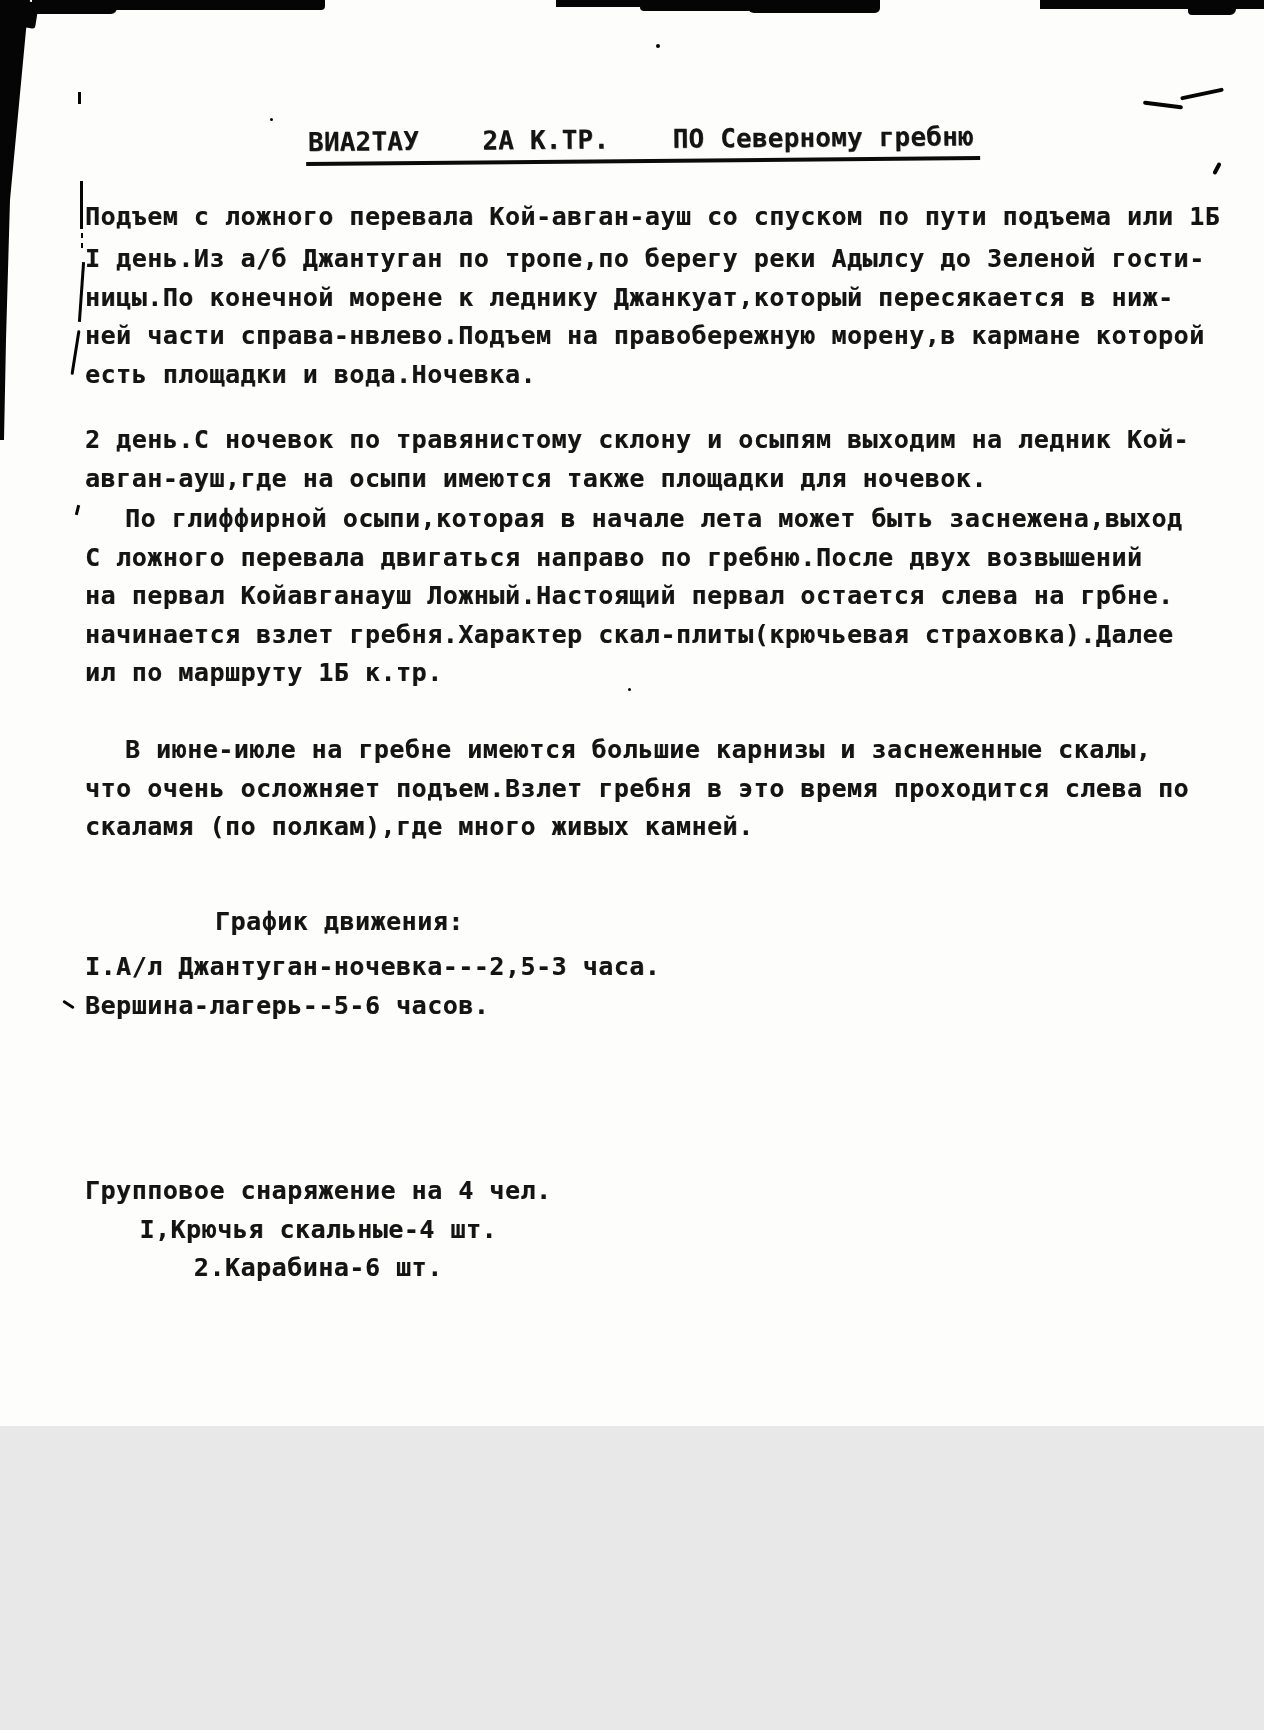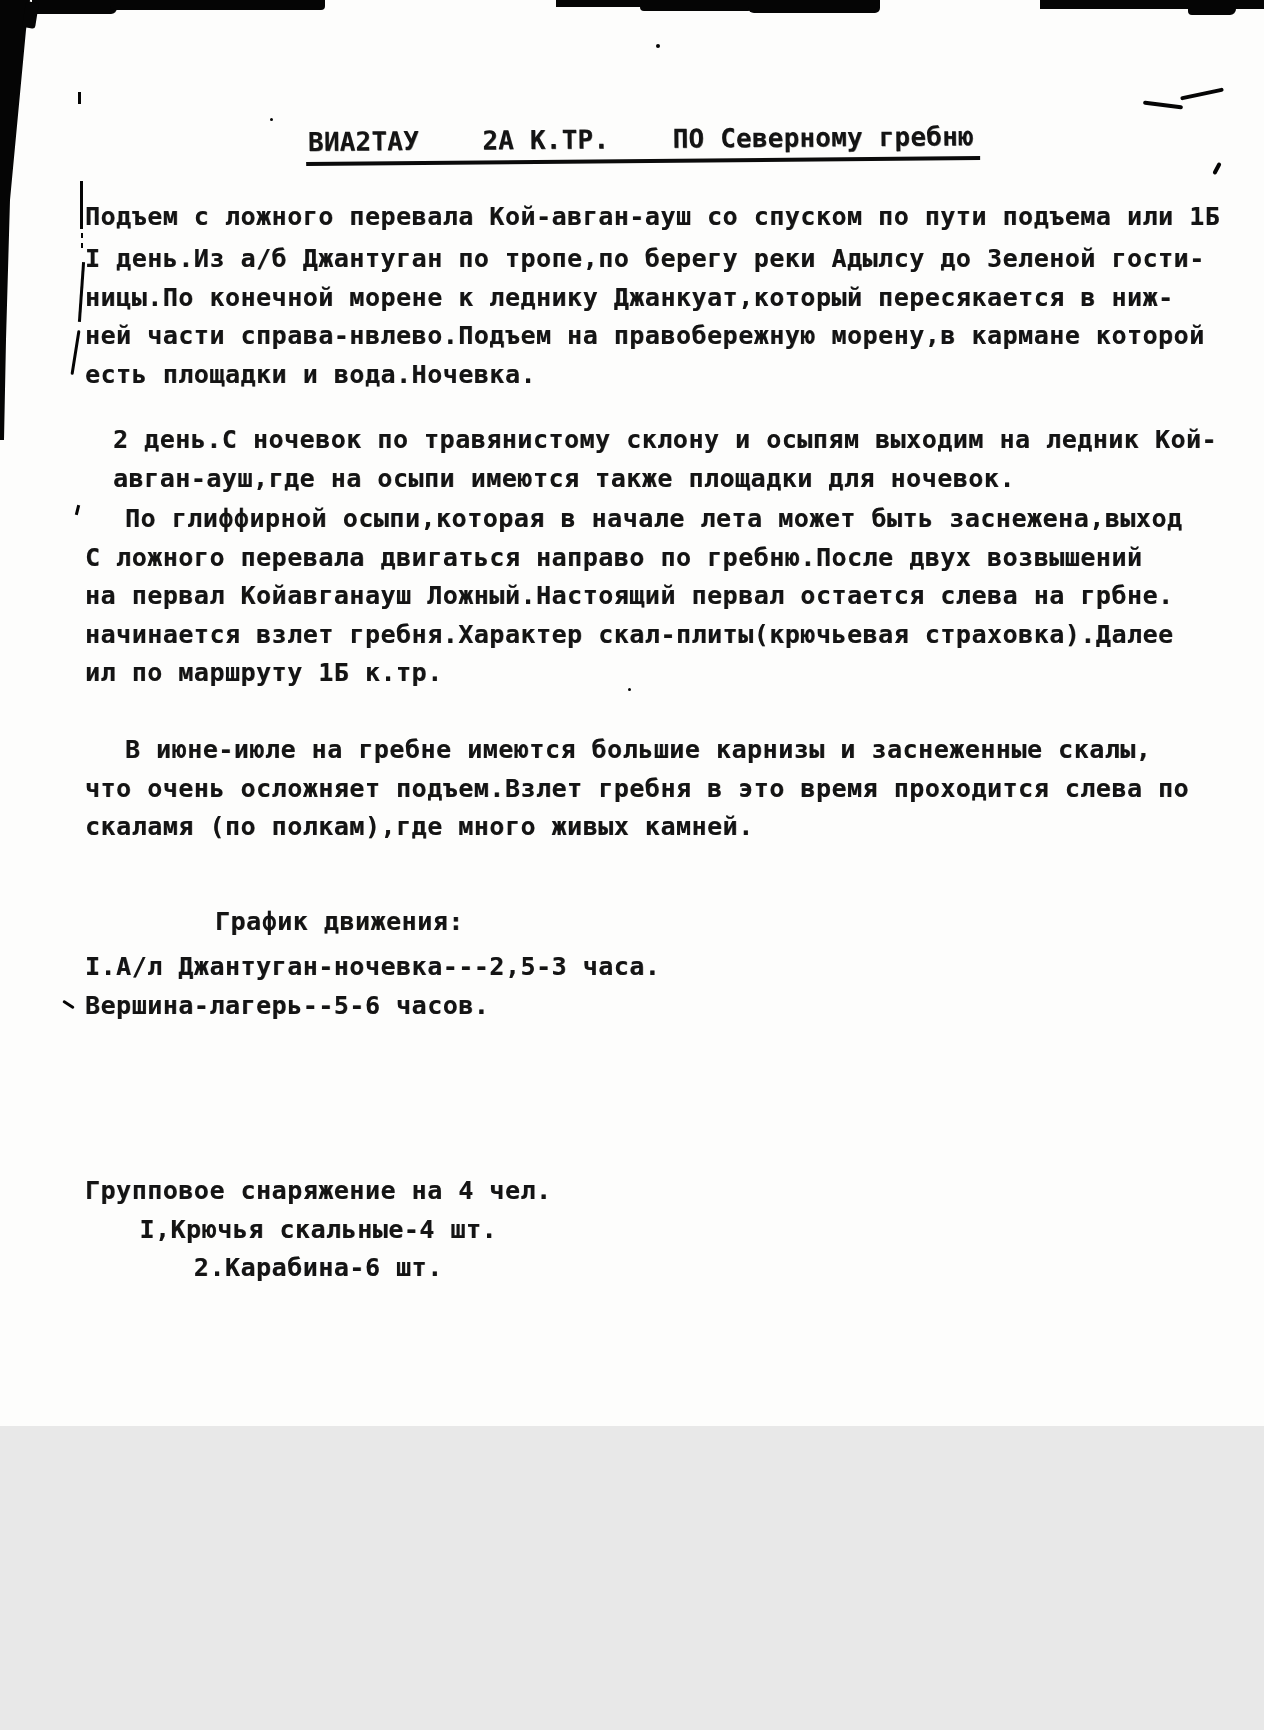--- a/index.html
+++ b/index.html
@@ -85,21 +85,21 @@
     <div class="line">Подъем с ложного перевала Кой-авган-ауш со спуском по пути подъема или 1Б</div>
   </div>
 
   <div class="block" style="top:240px;">
     <div class="line">I день.Из а/б Джантуган по тропе,по берегу реки Адылсу до Зеленой гости-</div>
     <div class="line">ницы.По конечной морене к леднику Джанкуат,который пересякается в ниж-</div>
     <div class="line">ней части справа-нвлево.Подъем на правобережную морену,в кармане которой</div>
     <div class="line">есть площадки и вода.Ночевка.</div>
   </div>
 
-  <div class="block" style="top:421px;margin-left:28px;">
+  <div class="block" style="top:421px;">
     <div class="line">2 день.С ночевок по травянистому склону и осыпям выходим на ледник Кой-</div>
     <div class="line">авган-ауш,где на осыпи имеются также площадки для ночевок.</div>
   </div>
 
   <div class="block" style="top:500px;">
     <div class="line indent">По глиффирной осыпи,которая в начале лета может быть заснежена,выход</div>
     <div class="line">С ложного перевала двигаться направо по гребню.После двух возвышений</div>
     <div class="line">на первал Койавганауш Ложный.Настоящий первал остается слева на грбне.</div>
     <div class="line">начинается взлет гребня.Характер скал-плиты(крючьевая страховка).Далее</div>
     <div class="line">ил по маршруту 1Б к.тр.</div>

